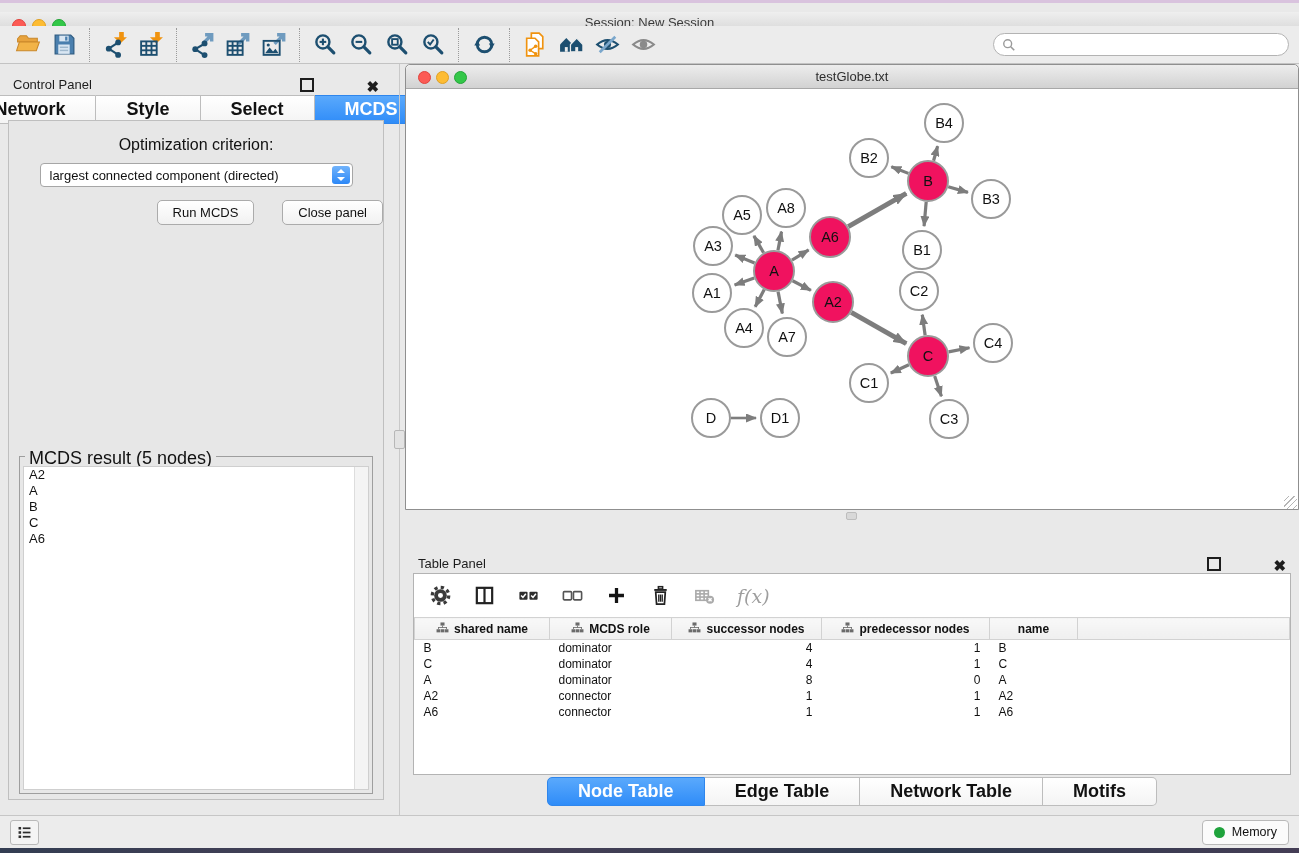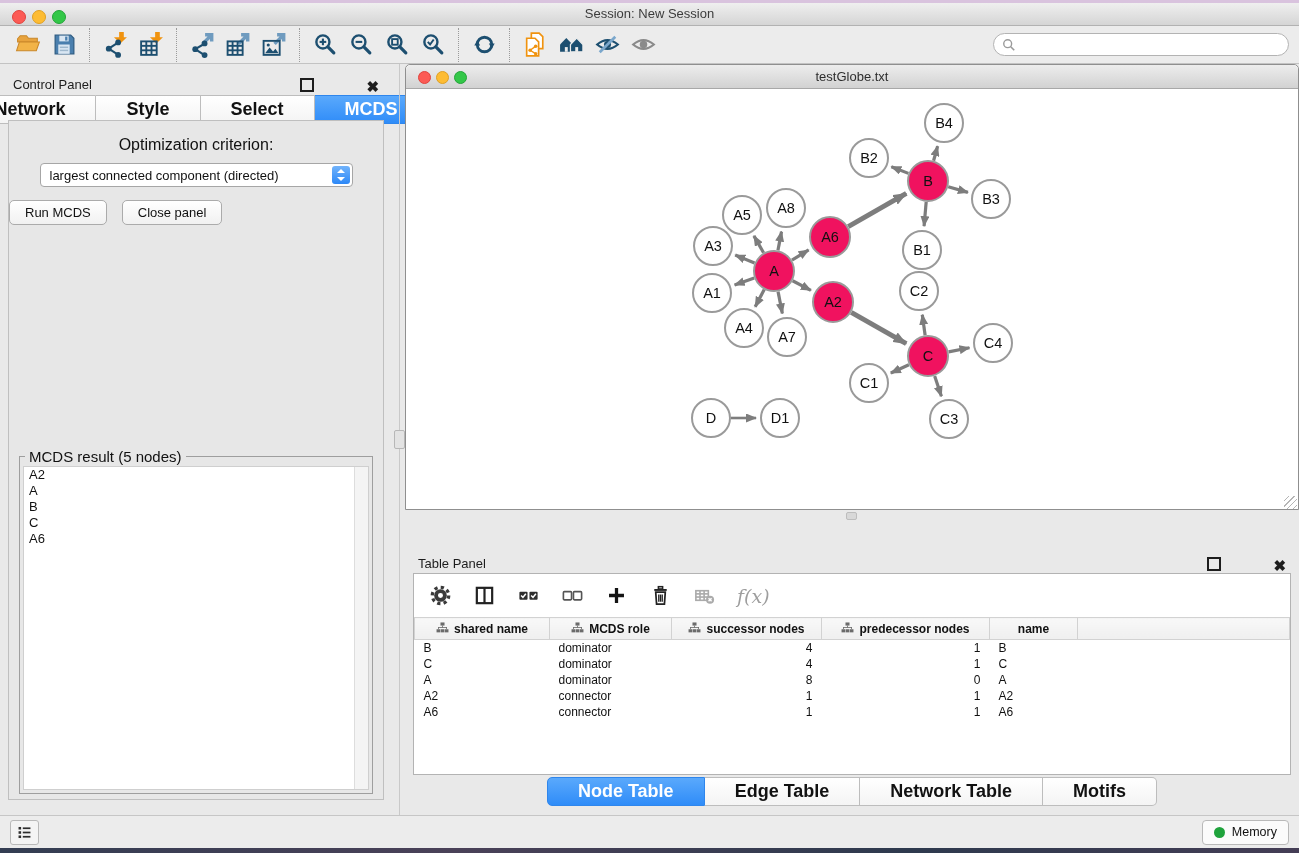--- a/index.html
+++ b/index.html
@@ -1,20 +1,20 @@
 <!DOCTYPE html>
 <html><head>
 <meta charset="utf-8">
 <style>
   html,body{margin:0;padding:0;}
   body{width:1299px;height:853px;position:relative;font-family:"Liberation Sans",sans-serif;
        background:#e9e9e9;overflow:hidden;-webkit-font-smoothing:antialiased;}
   .top-accent{position:absolute;top:0;left:0;right:0;height:3px;background:#d9c3de;}
   
-  .titlebar{position:absolute;top:3px;left:0;right:0;height:22px;
+  .titlebar{position:absolute;top:12px;left:0;right:0;height:22px;
             background:linear-gradient(#efefef,#d5d5d5);border-bottom:1px solid #b2b2b2;}
   .titlebar .title{position:absolute;left:0;right:0;top:3px;text-align:center;font-size:13px;color:#3c3c3c;}
   .tl{position:absolute;top:7px;width:12px;height:12px;border-radius:50%;}
   .tl.red{left:12px;background:#fc5b55;border:0.5px solid #e0443e;}
   .tl.yellow{left:32px;background:#fdbc33;border:0.5px solid #dfa023;}
   .tl.green{left:52px;background:#33c748;border:0.5px solid #24a439;}
   
   .toolbar{position:absolute;top:26px;left:0;right:0;height:38px;background:#ececec;
            border-bottom:1px solid #c3c3c3;display:flex;align-items:center;padding:0 10px;box-sizing:border-box;}
   .tbtn{width:36px;height:34px;display:flex;align-items:center;justify-content:center;flex:0 0 auto;}
@@ -39,25 +39,25 @@
   .cp-tabs{margin-top:3px;}
   .cp-body{position:absolute;left:8px;right:8px;top:56px;bottom:15px;border:1px solid #bfbfbf;background:#e7e7e7;}
   .opt-label{margin-top:15px;text-align:center;font-size:16px;color:#111;}
   .combo{margin:9px auto 0;width:313px;height:24px;background:#fff;border:1px solid #a6a6a6;border-radius:4px;
          position:relative;display:flex;align-items:center;padding-left:9px;font-size:13px;box-sizing:border-box;color:#111;}
   .combo-step{position:absolute;right:2px;top:2px;width:18px;height:18px;border-radius:3px;
               background:linear-gradient(#71b3fb,#2c88f7);}
   .combo-step:before,.combo-step:after{content:"";position:absolute;left:5px;border-left:4px solid transparent;border-right:4px solid transparent;}
   .combo-step:before{top:3px;border-bottom:4px solid #fff;}
   .combo-step:after{bottom:3px;border-top:4px solid #fff;}
-  .btn-row{display:flex;justify-content:flex-start;gap:15px;margin-top:13px;}
+  .btn-row{display:flex;justify-content:flex-end;gap:28px;margin-top:13px;}
   .btn{height:23px;padding:0 15px;background:linear-gradient(#ffffff,#f1f1f1);border:1px solid #ababab;
        border-radius:5px;font-size:13px;display:flex;align-items:center;color:#111;}
   .result-fieldset{position:absolute;left:10px;right:10px;top:335px;bottom:5px;border:1px solid #9e9e9e;}
-  .result-legend{position:absolute;top:-9px;left:5px;background:#e7e7e7;padding:0 4px;font-size:15px;color:#111;}
+  .result-legend{position:absolute;top:-9px;left:5px;background:#e7e7e7;padding:0 4px;font-size:18px;color:#111;}
   .result-list{position:absolute;left:3px;right:3px;top:9px;bottom:3px;background:#fff;border:1px solid #cfcfcf;overflow:hidden;}
   .result-item{font-size:13px;line-height:16px;padding-left:5px;color:#111;}
   .scroll-track{position:absolute;right:0;top:0;bottom:0;width:13px;background:#f4f4f4;border-left:1px solid #ddd;}
   
   .v-splitter{position:absolute;left:392px;top:64px;width:13px;bottom:38px;}
   .v-splitter .line{position:absolute;left:7px;top:0;bottom:0;width:1px;background:#c9c9c9;}
   .v-handle{position:absolute;left:2px;top:366px;width:9px;height:17px;background:#e3e3e3;border:1px solid #b7b7b7;border-radius:2px;}
   
   .net-window{position:absolute;left:405px;top:64px;width:894px;height:446px;box-sizing:border-box;
               background:#fff;border:1px solid #8f8f8f;border-radius:5px 5px 0 0;}

